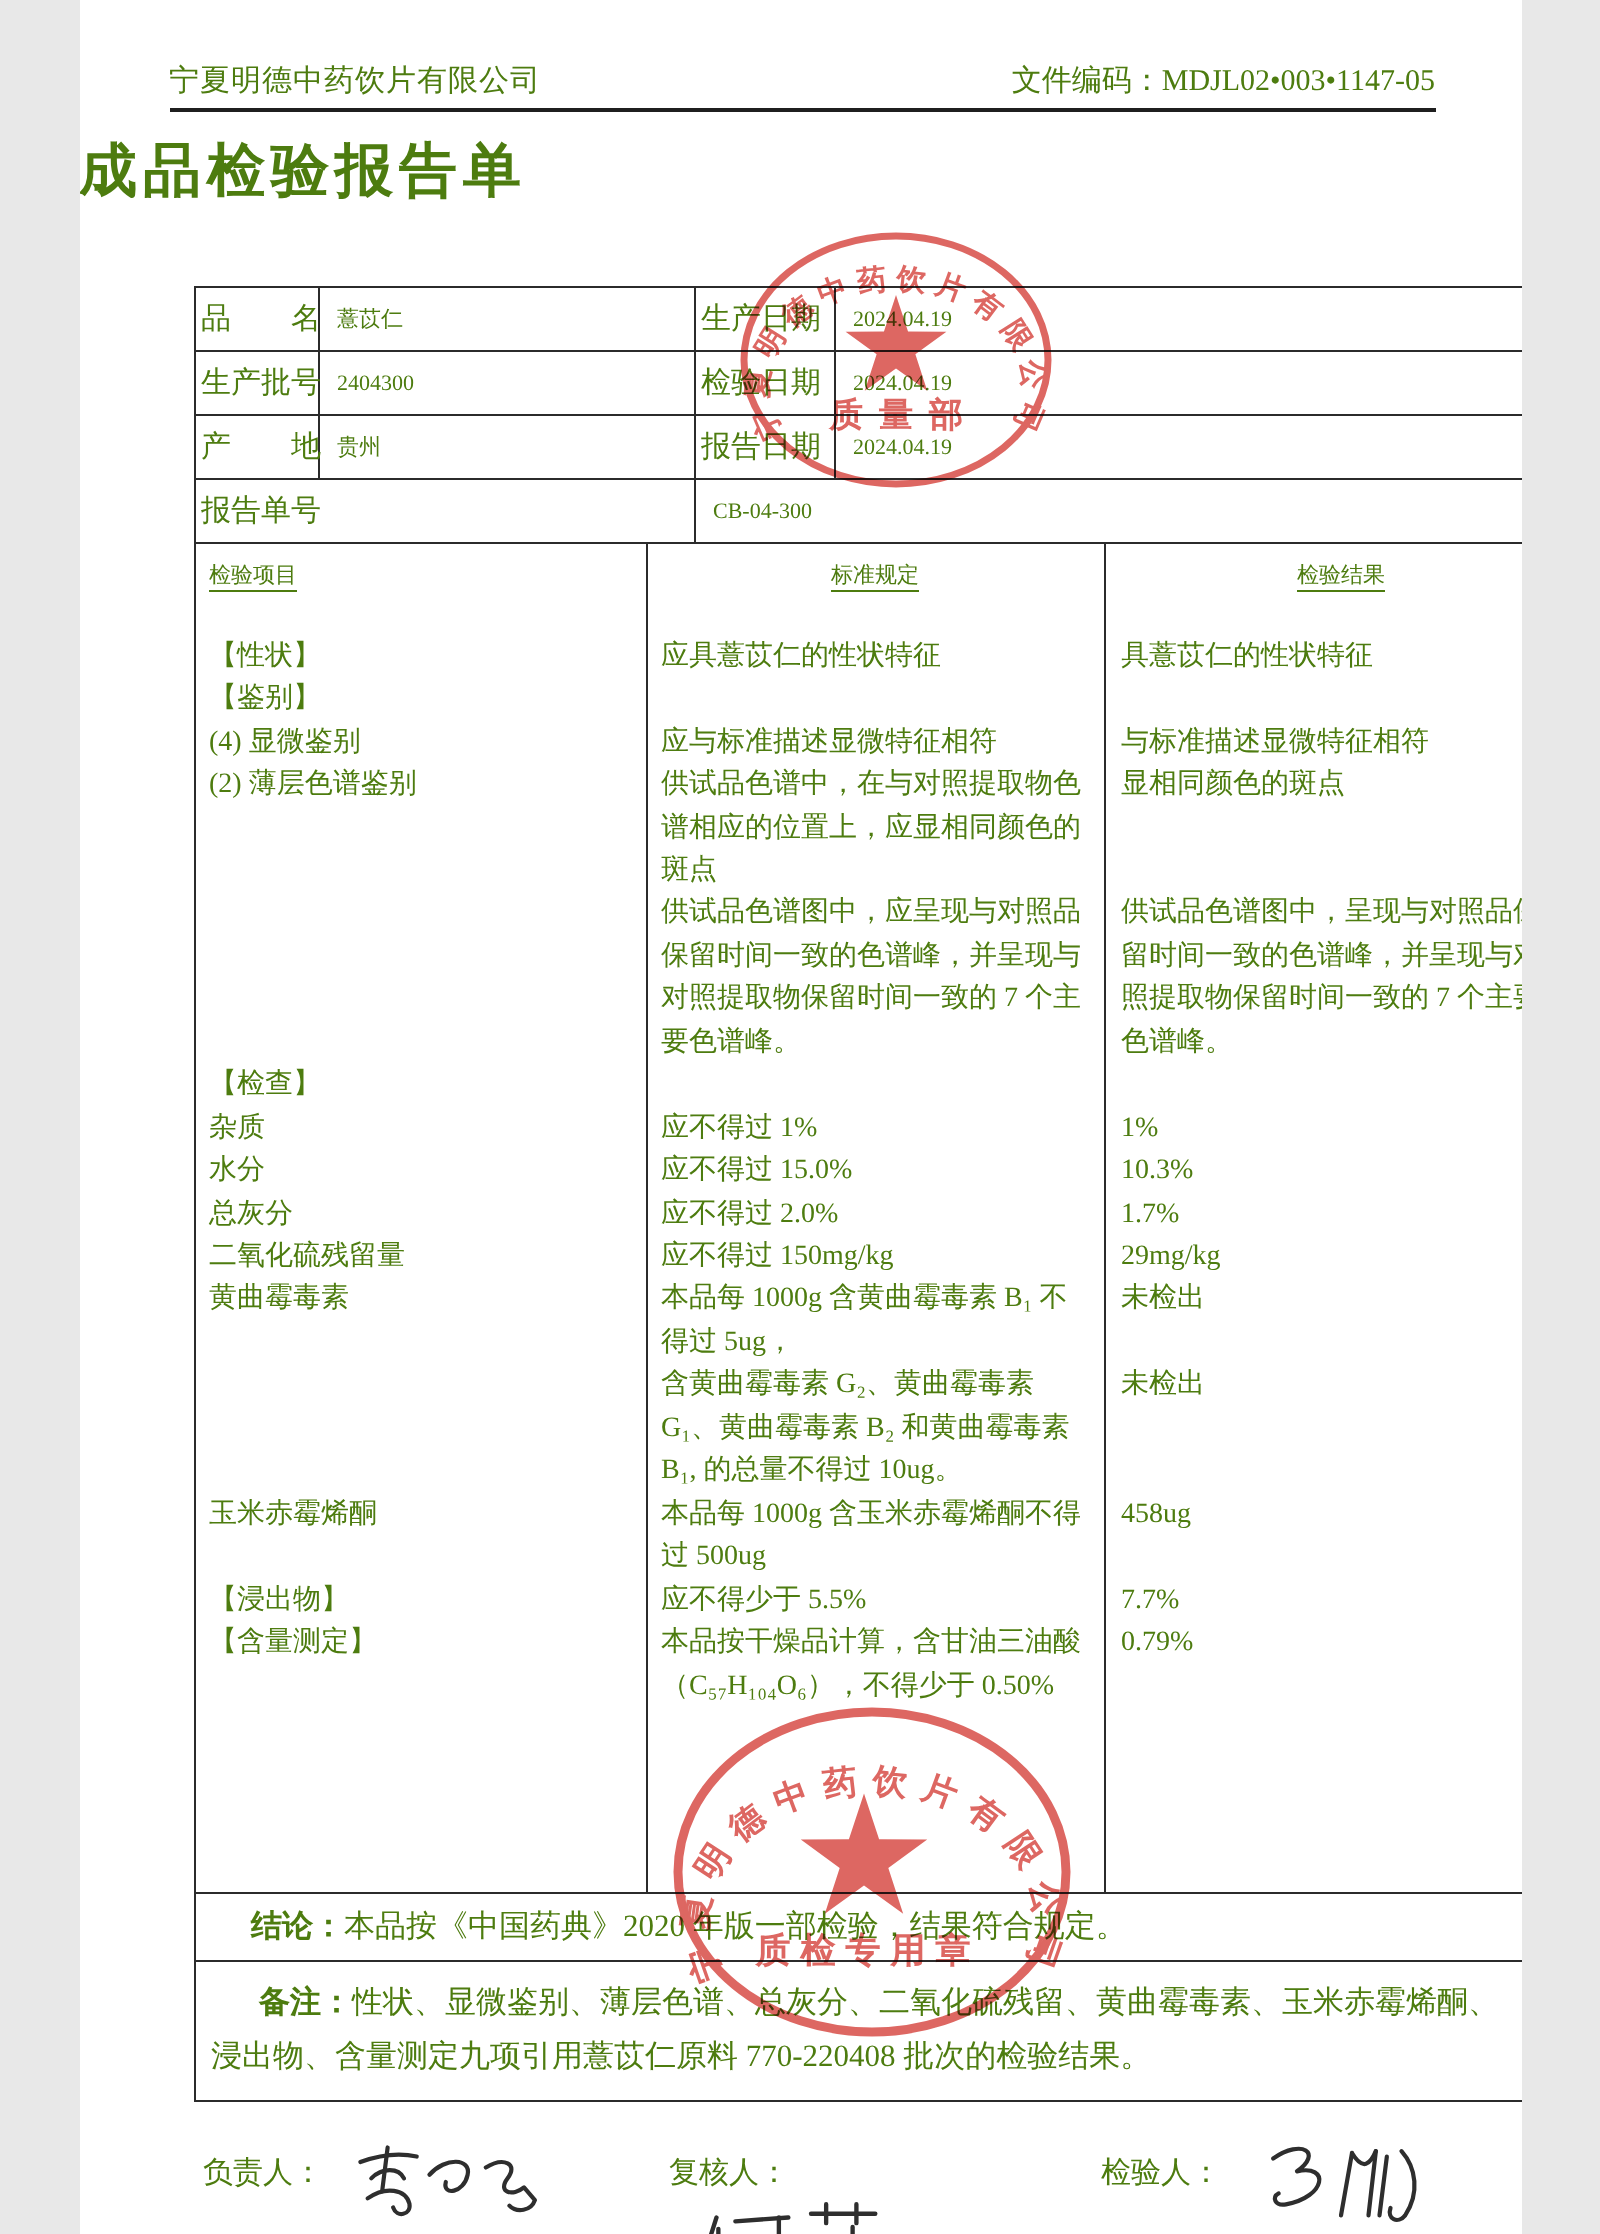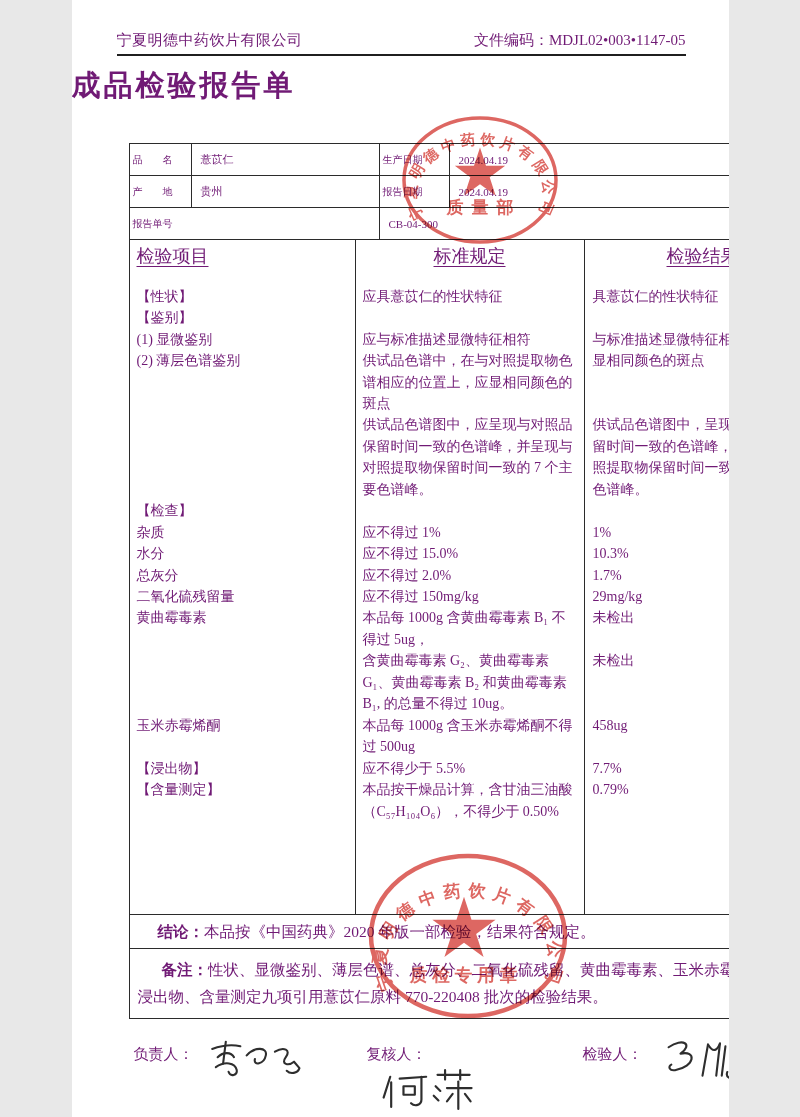--- a/index.html
+++ b/index.html
@@ -1,46 +1,46 @@
 <!DOCTYPE html>
 <html><head>
 <meta charset="utf-8">
 <style>
   * { margin:0; padding:0; box-sizing:border-box; }
   html,body { background:#e8e8e8; }
   .page {
-    position:relative; width:657px; height:1117px; margin:0 auto;
+    position:relative; width:721px; height:1117px; margin:0 auto;
     background:#ffffff; overflow:hidden;
     font-family:"Liberation Serif","DejaVu Serif",serif;
-    color:#701a75;
+    color:#4d7c0f;
   }
   .co-name   { position:absolute; left:45px; top:31px; font-size:15px; letter-spacing:.5px; }
   .doc-code  { position:absolute; right:43px; top:31px; font-size:15px; }
   .head-rule { position:absolute; left:45px; right:43px; top:54px; border-top:2px solid #1f1f1f; }
   .title     { position:absolute; left:0; right:0; top:66px; text-align:left;
                font-size:29px; font-weight:bold; letter-spacing:3px; }
 
   .sheet { position:absolute; left:57px; top:143px; width:684px; }
 
   table { border-collapse:collapse; width:684px; table-layout:fixed; }
   td { vertical-align:top; }
 
   
   .info td { border:1px solid #2b2b2b; font-size:11px; height:32px; vertical-align:middle; }
   .info { border:1.5px solid #2b2b2b; }
-  .info .lbl { padding:0 3px; white-space:nowrap; font-size:10px; }
+  .info .lbl { padding:0 3px; white-space:nowrap; font-size:15px; }
   .info .val { padding-left:9px; }
 
   
   .insp { border:1.5px solid #2b2b2b; border-top:0; font-size:14px; line-height:21.4px; }
   .insp td { padding:0; }
   .insp .c1 { padding-left:7px; }
   .insp .c2 { padding:0 7px; border-left:1px solid #2b2b2b; }
   .insp .c3 { padding-left:8px; border-left:1px solid #2b2b2b; }
-  .insp .hrow td { height:46px; padding-top:6px; font-size:18px; }
+  .insp .hrow td { height:46px; padding-top:6px; font-size:11px; }
   .insp .hrow .c2, .insp .hrow .c3 { text-align:center; }
   .insp .hrow u { text-decoration:underline; text-underline-offset:4px; }
   .r1 { height:21px; } .r2 { height:43px; } .r3 { height:64px; } .r4 { height:86px; }
   .rFill { height:92px; }
 
   .conclusion, .remark {
     border:1.5px solid #2b2b2b; border-top:0; font-size:15.5px;
   }
   .conclusion { height:34px; line-height:33px; padding-left:28px; }
   .remark { min-height:62px; padding:7px 24px 8px 8px; line-height:27px; text-indent:24px; }
@@ -83,20 +83,26 @@
           <col style="width:364px">
         </colgroup>
       <tbody>
           <tr>
         <td class="lbl">品　　名</td>
         <td class="val">薏苡仁</td>
         <td class="lbl">生产日期</td>
         <td class="val">2024.04.19</td>
       </tr>
       <tr>
+        <td class="lbl">生产批号</td>
+        <td class="val">2404300</td>
+        <td class="lbl">检验日期</td>
+        <td class="val">2024.04.19</td>
+      </tr>
+      <tr>
         <td class="lbl">产　　地</td>
         <td class="val">贵州</td>
         <td class="lbl">报告日期</td>
         <td class="val">2024.04.19</td>
       </tr>
       <tr>
         <td class="lbl" colspan="2">报告单号</td>
         <td class="val" colspan="2">CB-04-300</td>
       </tr>
     </tbody>
@@ -118,21 +124,21 @@
             <td class="c1">【性状】</td>
             <td class="c2">应具薏苡仁的性状特征</td>
             <td class="c3">具薏苡仁的性状特征</td>
           </tr>
       <tr class="r1">
             <td class="c1">【鉴别】</td>
             <td class="c2"></td>
             <td class="c3"></td>
           </tr>
       <tr class="r1">
-            <td class="c1">(1) 显微鉴别</td>
+            <td class="c1">(4) 显微鉴别</td>
             <td class="c2">应与标准描述显微特征相符</td>
             <td class="c3">与标准描述显微特征相符</td>
           </tr>
       <tr class="r3">
             <td class="c1">(2) 薄层色谱鉴别</td>
             <td class="c2">供试品色谱中，在与对照提取物色谱相应的位置上，应显相同颜色的斑点</td>
             <td class="c3">显相同颜色的斑点</td>
           </tr>
       <tr class="r4">
             <td class="c1"></td>

